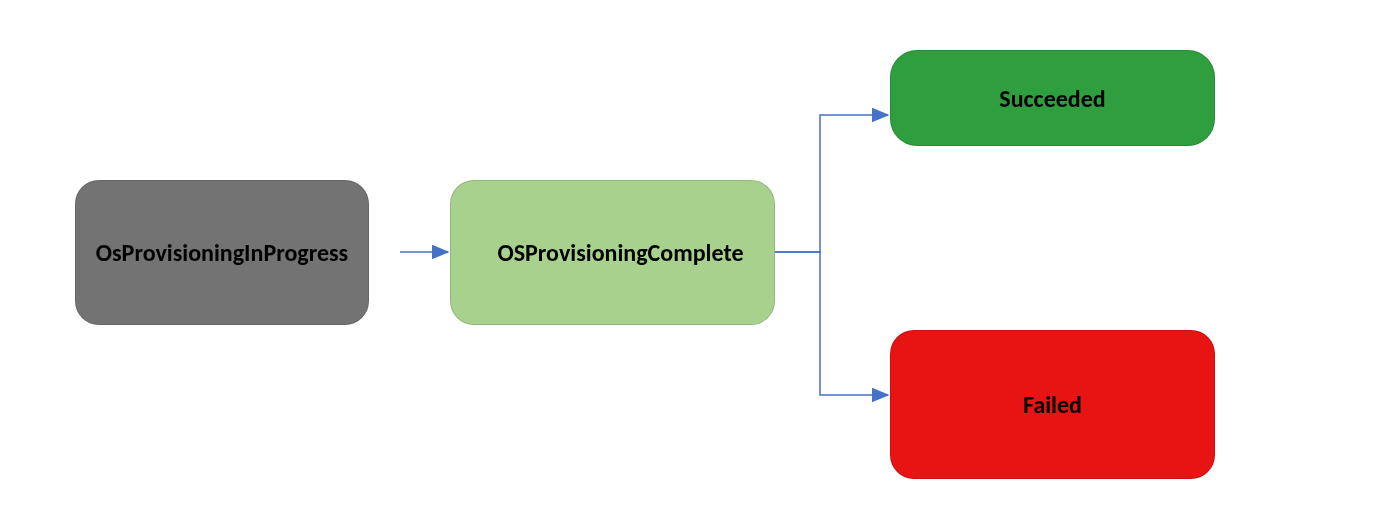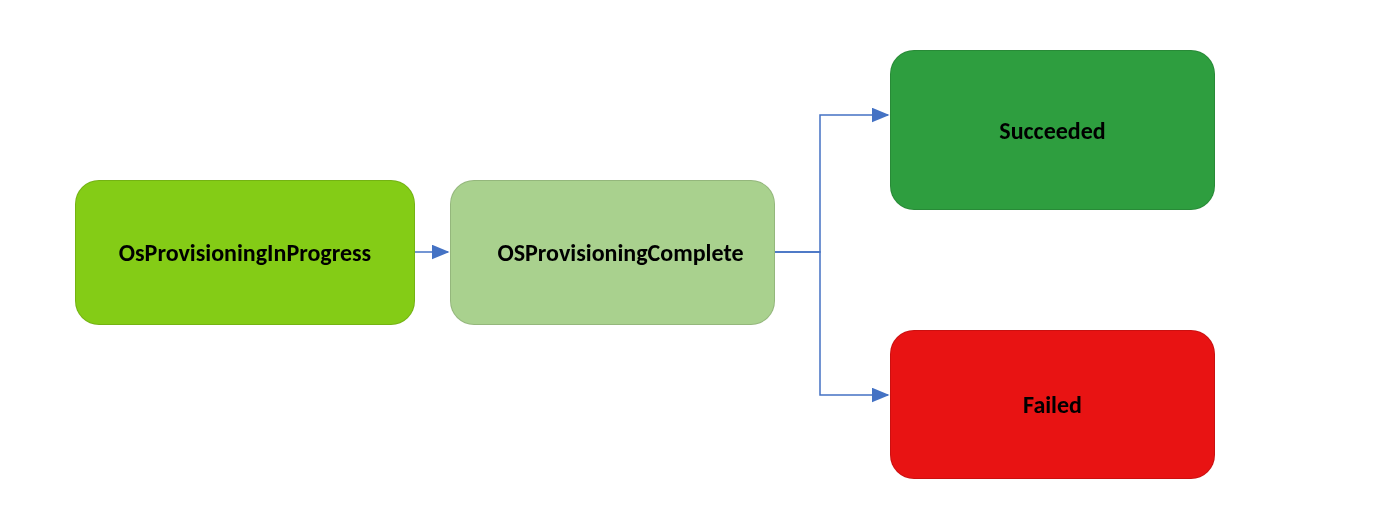--- a/index.html
+++ b/index.html
@@ -16,33 +16,34 @@
       align-items: center;
       justify-content: center;
       border-radius: 24px;
       font-weight: bold;
       font-size: 24px;
       color: #000;
       border: 1px solid rgba(0,0,0,0.12);
     }
     .node-inprogress {
       left: 75px; top: 180px;
-      width: 340px; height: 145px;
-      background: #84cc16;
+      width: 294px; height: 145px;
+      background: #737373;
     }
     .node-complete {
       left: 450px; top: 180px;
       width: 325px; height: 145px;
       background: #a9d18e;
       padding-left: 16px;
     }
     .node-succeeded {
       left: 890px; top: 50px;
-      width: 325px; height: 160px;
+      width: 325px; height: 96px;
       background: #2e9e3f;
+      border-radius: 27px;
     }
     .node-failed {
       left: 890px; top: 330px;
       width: 325px; height: 149px;
       background: #e81313;
     }
     svg.connectors {
       position: absolute;
       left: 0; top: 0;
       width: 1385px; height: 513px;

